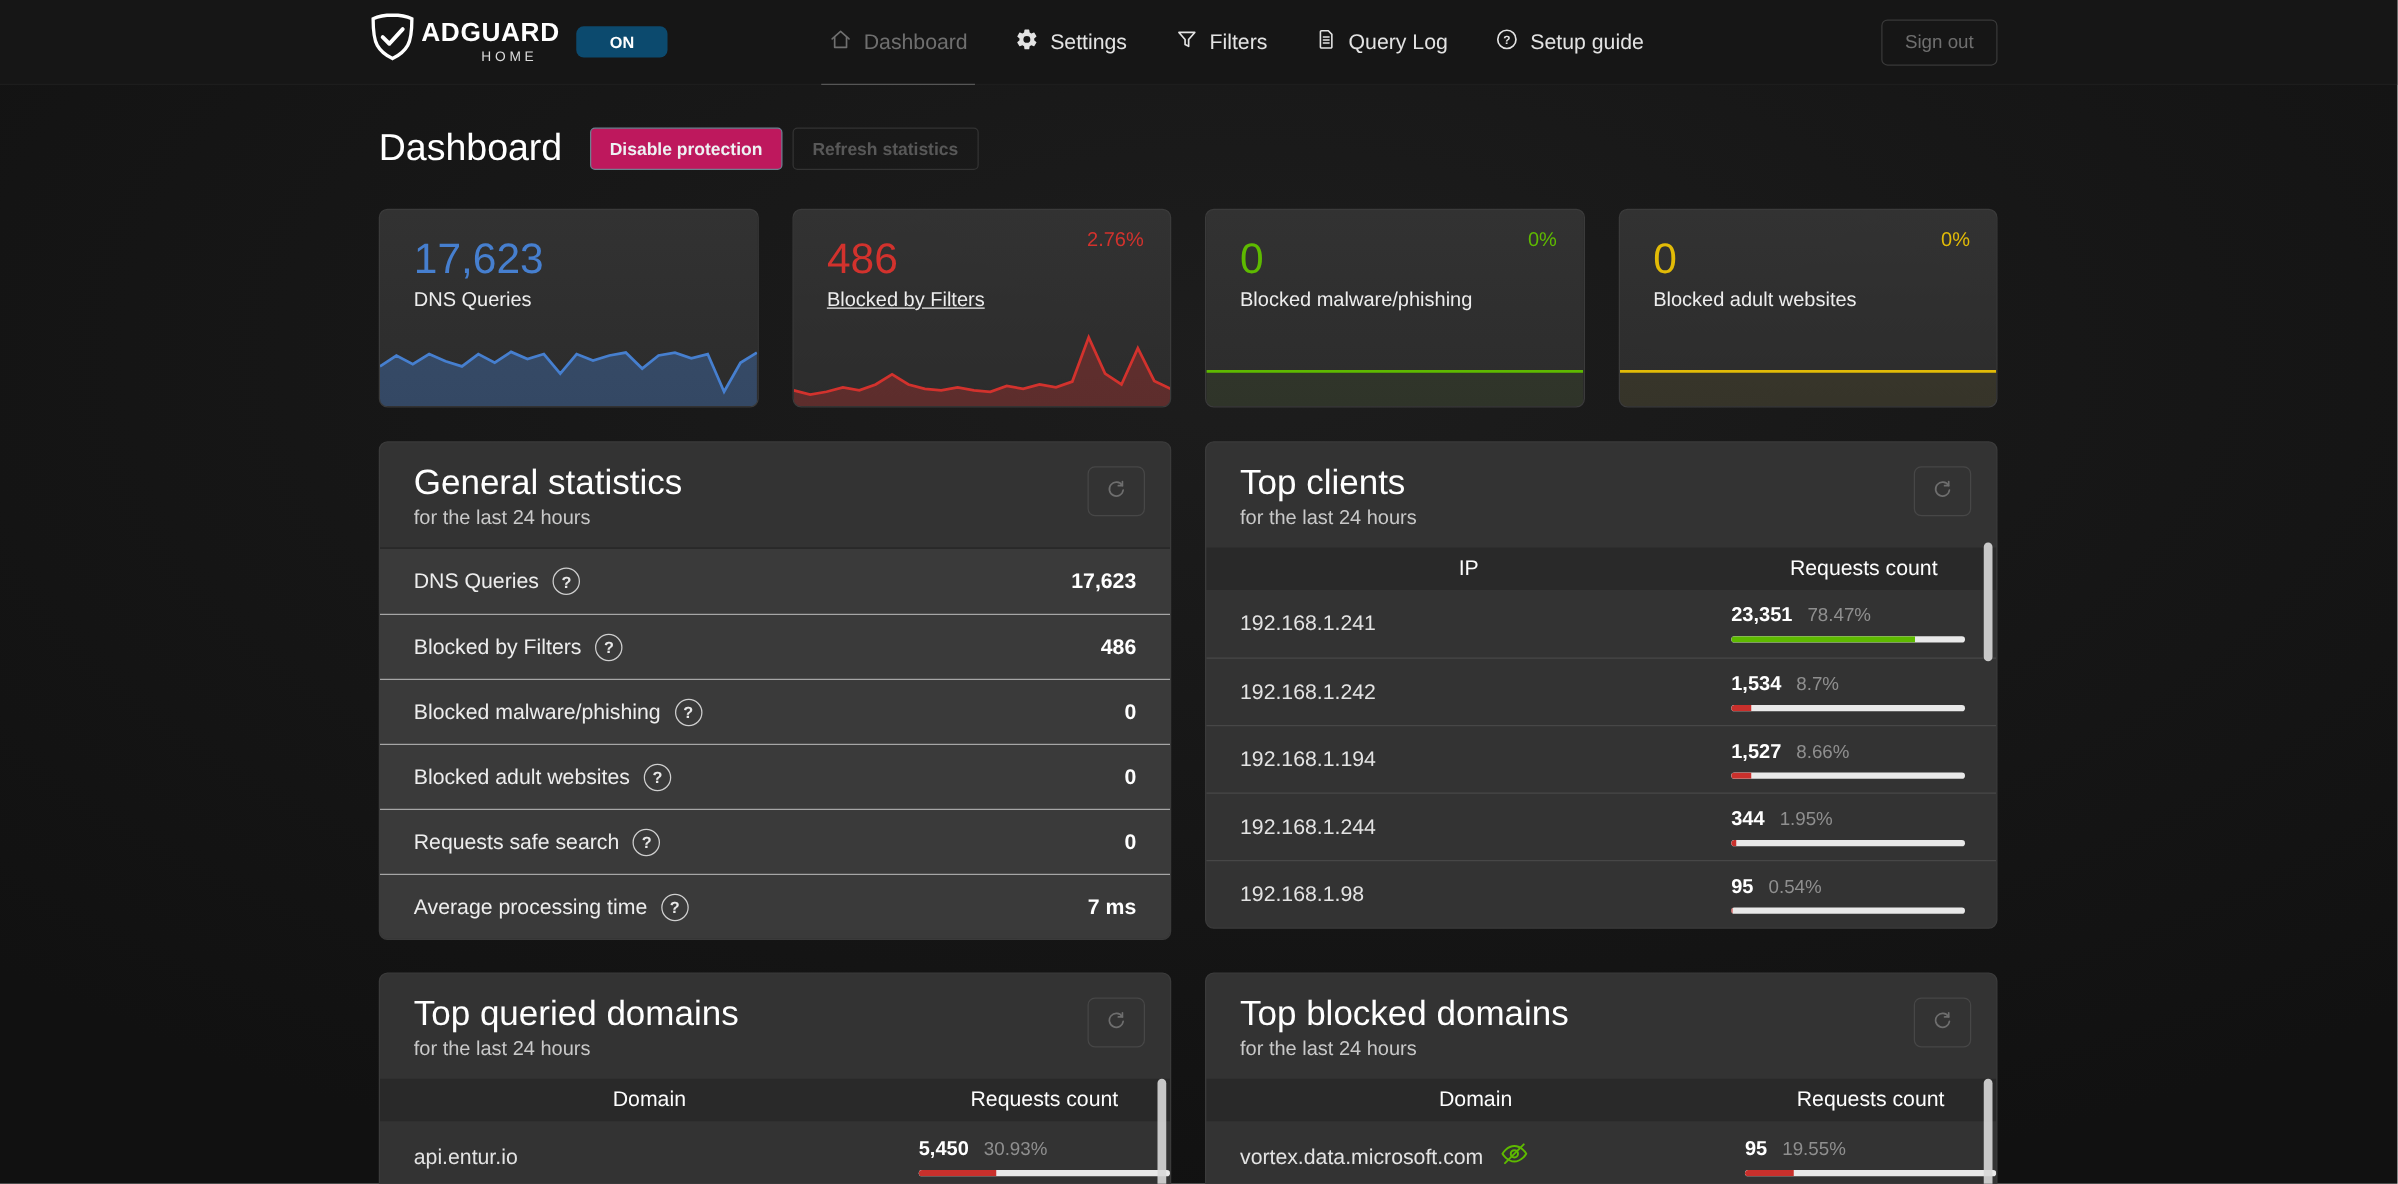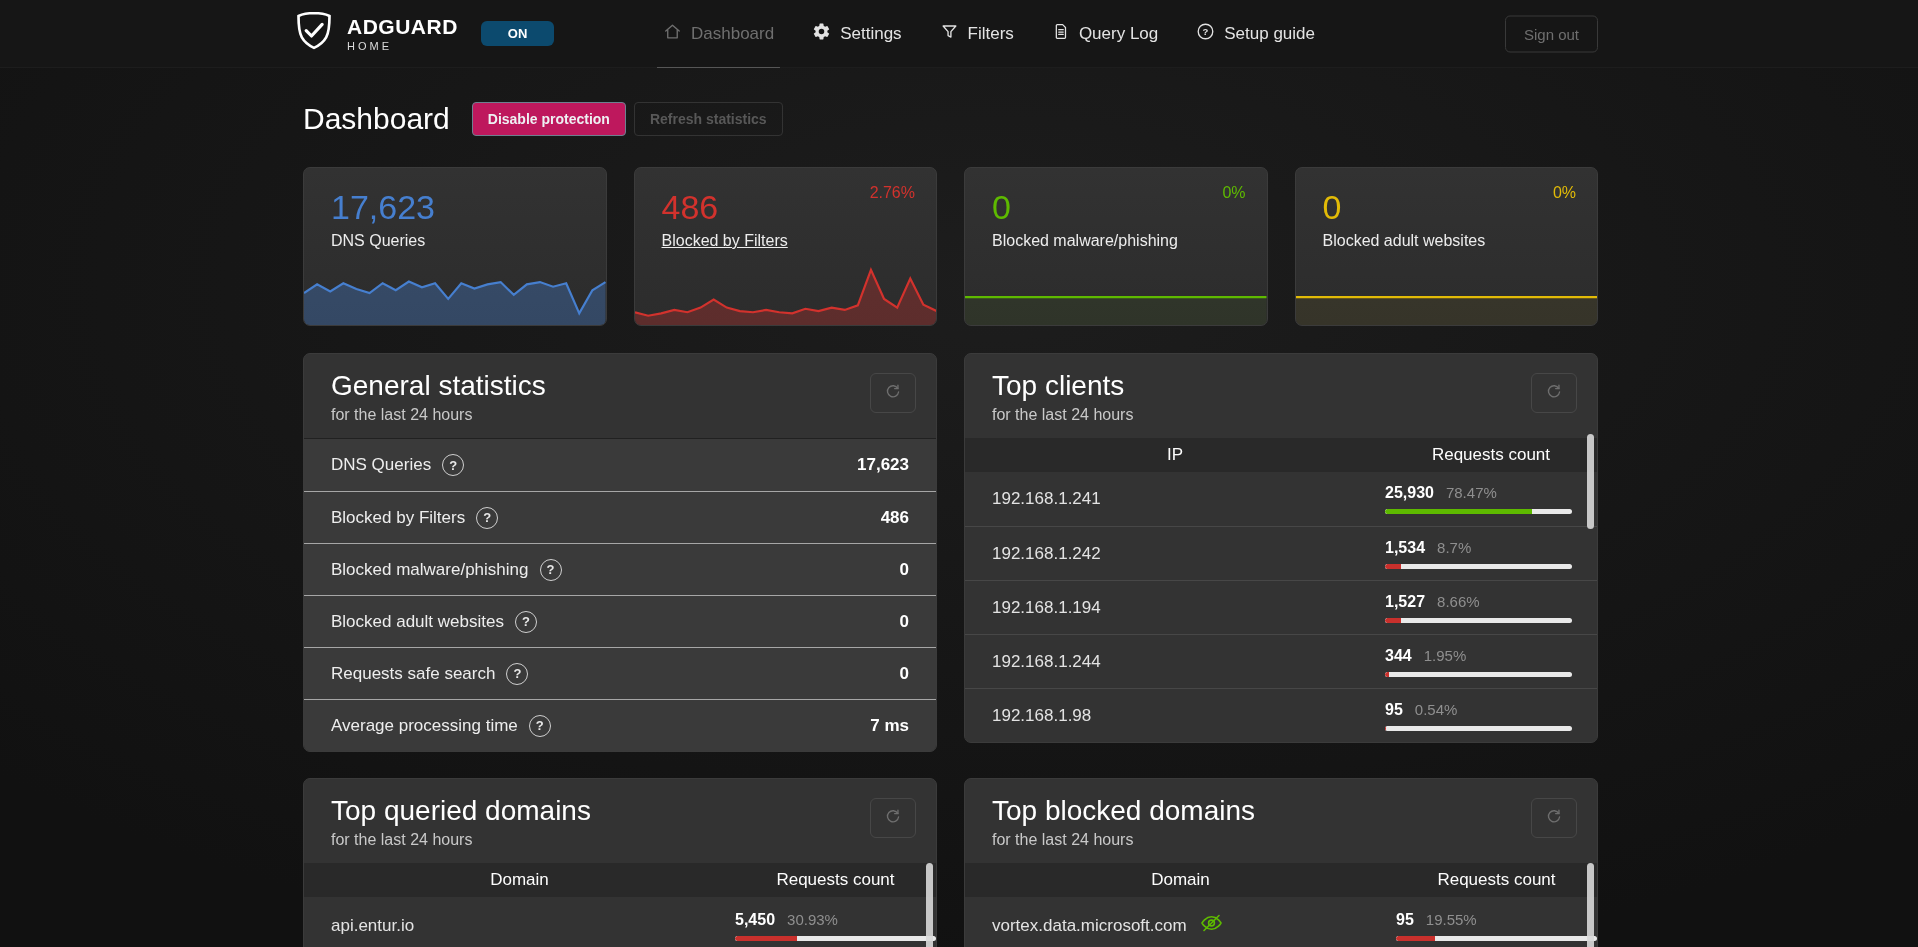--- a/index.html
+++ b/index.html
@@ -4,24 +4,24 @@
 <style>
   * { box-sizing: border-box; margin: 0; padding: 0; }
   html, body { width: 1918px; height: 947px; overflow: hidden; }
   body {
     font-family: "Liberation Sans", "DejaVu Sans", sans-serif;
     background: radial-gradient(1400px 700px at 52% 30%, #1d1d1d 0%, #161616 55%, #111111 100%);
     color: #e6e6e6;
   }
   
   .topbar { position: relative; height: 68px; background: #161616; border-bottom: 1px solid rgba(255,255,255,0.03); }
-  .logo { position: absolute; left: 294px; top: 0; height: 100%; display: flex; align-items: center; gap: 13px; cursor: pointer; }
+  .logo { position: absolute; left: 294px; top: 0; height: 100%; display: flex; align-items: center; gap: 3px; cursor: pointer; }
   .brand { display: flex; flex-direction: column; line-height: 1; }
   .brand-name { font-size: 21px; font-weight: 700; letter-spacing: .5px; color: #ffffff; }
-  .brand-sub { font-size: 11px; letter-spacing: 3px; color: #dcdcdc; margin-top: 4px; }
+  .brand-sub { font-size: 11px; letter-spacing: 3px; color: #dcdcdc; margin-top: 4px; margin-left: 48px; }
   .on-badge { background: #0c4a6e; color: #fff; font-weight: 700; font-size: 13px; padding: 5px 27px; border-radius: 6px; margin-left: 10px; }
   .main-nav { position: absolute; left: 50%; transform: translateX(calc(-50% + 30px)); top: 0; height: 100%; display: flex; gap: 38px; }
   .nav-item { display: flex; align-items: center; gap: 9px; color: #e3e3e3; font-size: 17px; position: relative; cursor: pointer; }
   .nav-item svg { flex: 0 0 auto; }
   .nav-item.active { color: #6f6f6f; cursor: default; }
   .nav-item.active::after { content: ""; position: absolute; left: -6px; right: -6px; bottom: -1px; height: 1px; background: #565656; }
   .signout { position: absolute; right: 320px; top: 50%; transform: translateY(-50%); background: transparent; border: 1px solid #393939; border-radius: 5px; color: #6f6f6f; font-size: 15px; font-weight: 400; padding: 9px 18px; cursor: pointer; font-family: inherit; }
   
   .container { width: 1295px; margin-left: 303px; }
   .page-head { display: flex; align-items: center; margin-top: 33px; }
@@ -272,21 +272,21 @@
       </button>
       <div class="t-head cols-clients">
         <div class="th">IP</div>
         <div class="th">Requests count</div>
       </div>
       <div>
         <div class="t-row cols-clients tc-row">
           <div class="name-cell">192.168.1.241</div>
           <div class="req-cell">
             <div class="req-top">
-                <span class="req-count">25,930</span>
+                <span class="req-count">23,351</span>
                 <span class="req-pct">78.47%</span>
               </div>
             <div class="bar">
                 <i style="width: 78.47%; background: rgb(94, 186, 0);"></i>
               </div>
           </div>
         </div>
         <div class="t-row cols-clients tc-row">
           <div class="name-cell">192.168.1.242</div>
           <div class="req-cell">

